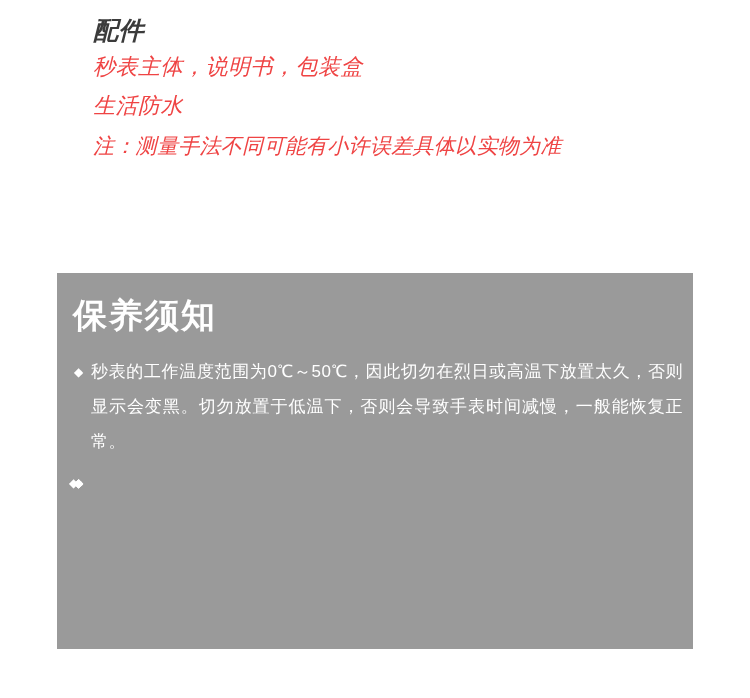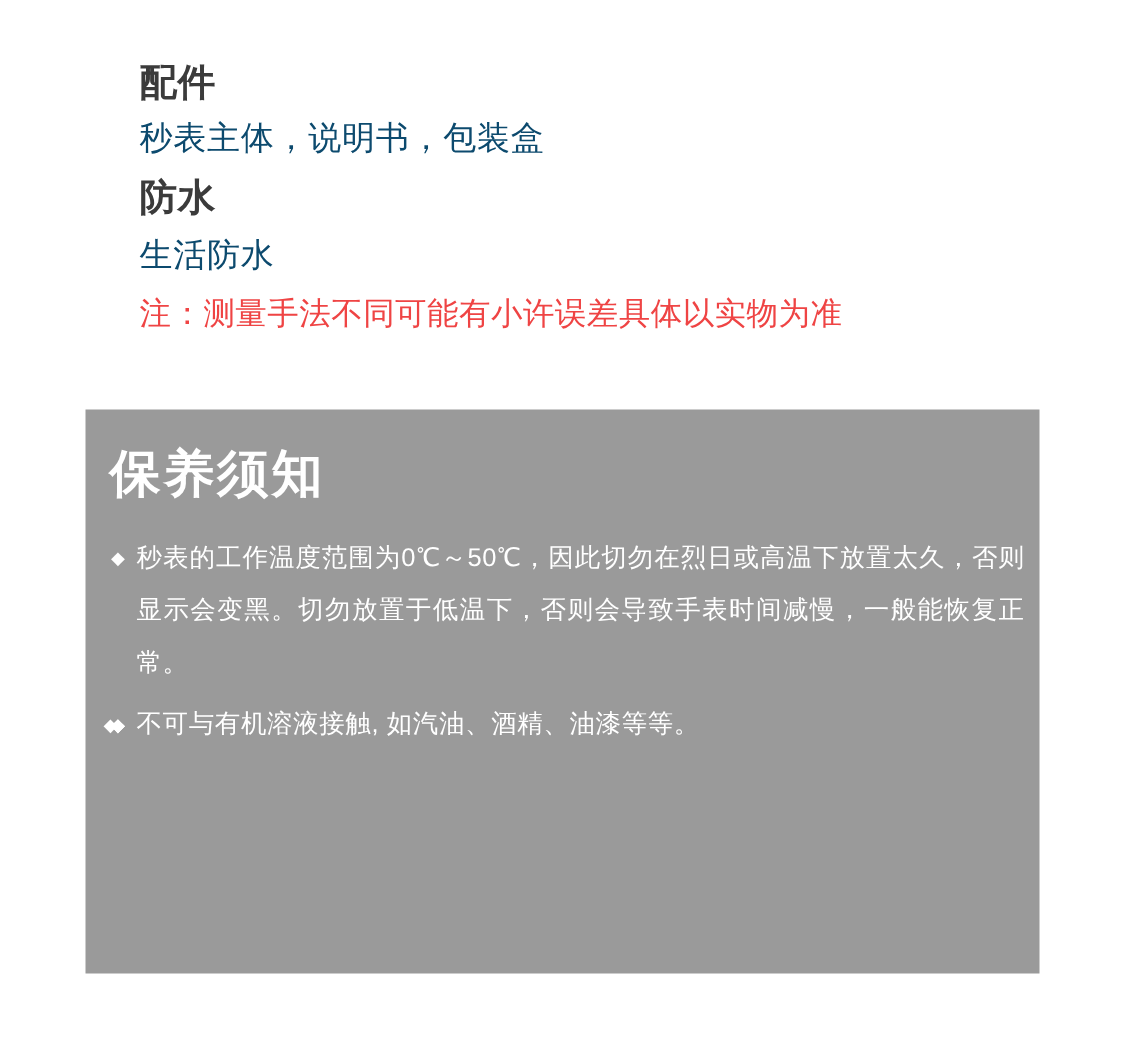--- a/index.html
+++ b/index.html
@@ -18,34 +18,35 @@
     position: relative;
     width: 750px;
     height: 698px;
     background: #ffffff;
   }
 
   
   .spec-block {
     position: absolute;
     left: 93px;
-    top: 37px;
+    top: 12px;
     width: 600px;
+    font-style: italic;
   }
   .spec-title {
     font-size: 25px;
     font-weight: bold;
     color: #3b3b3b;
     line-height: 1.45;
     letter-spacing: 0.5px;
     margin: 0 0 2px 0;
   }
   .spec-text {
     font-size: 22px;
-    color: #0c4a6e;
+    color: #ef4444;
     line-height: 1.5;
     letter-spacing: 0.5px;
     margin: 0 0 6px 0;
   }
   .spec-note {
     font-size: 21px;
     color: #ef4444;
     line-height: 1.5;
     letter-spacing: 0.3px;
     margin: 8px 0 0 0;
@@ -104,21 +105,20 @@
   }
 </style>
 </head>
 <body>
 
 <div class="page">
 
   <div class="spec-block">
     <h2 class="spec-title">配件</h2>
     <p class="spec-text">秒表主体，说明书，包装盒</p>
-    <h2 class="spec-title">防水</h2>
     <p class="spec-text">生活防水</p>
     <p class="spec-note">注：测量手法不同可能有小许误差具体以实物为准</p>
   </div>
 
   <div class="care-panel">
     <div class="care-heading">保养须知</div>
     <ul class="care-list">
       <li class="care-item">
         <span class="bullet">◆</span>
         <span>秒表的工作温度范围为0℃～50℃，因此切勿在烈日或高温下放置太久，否则显示会变黑。切勿放置于低温下，否则会导致手表时间减慢，一般能恢复正常。</span>
@@ -127,18 +127,17 @@
         <span class="bullet">◆</span>
       </li>
       <li class="care-item">
         <span class="bullet">◆</span>
       </li>
       <li class="care-item">
         <span class="bullet">◆</span>
       </li>
       <li class="care-item">
         <span class="bullet">◆</span>
-        <span>不可与有机溶液接触, 如汽油、酒精、油漆等等。</span>
       </li>
     </ul>
   </div>
 
 </div>
 
 </body></html>

